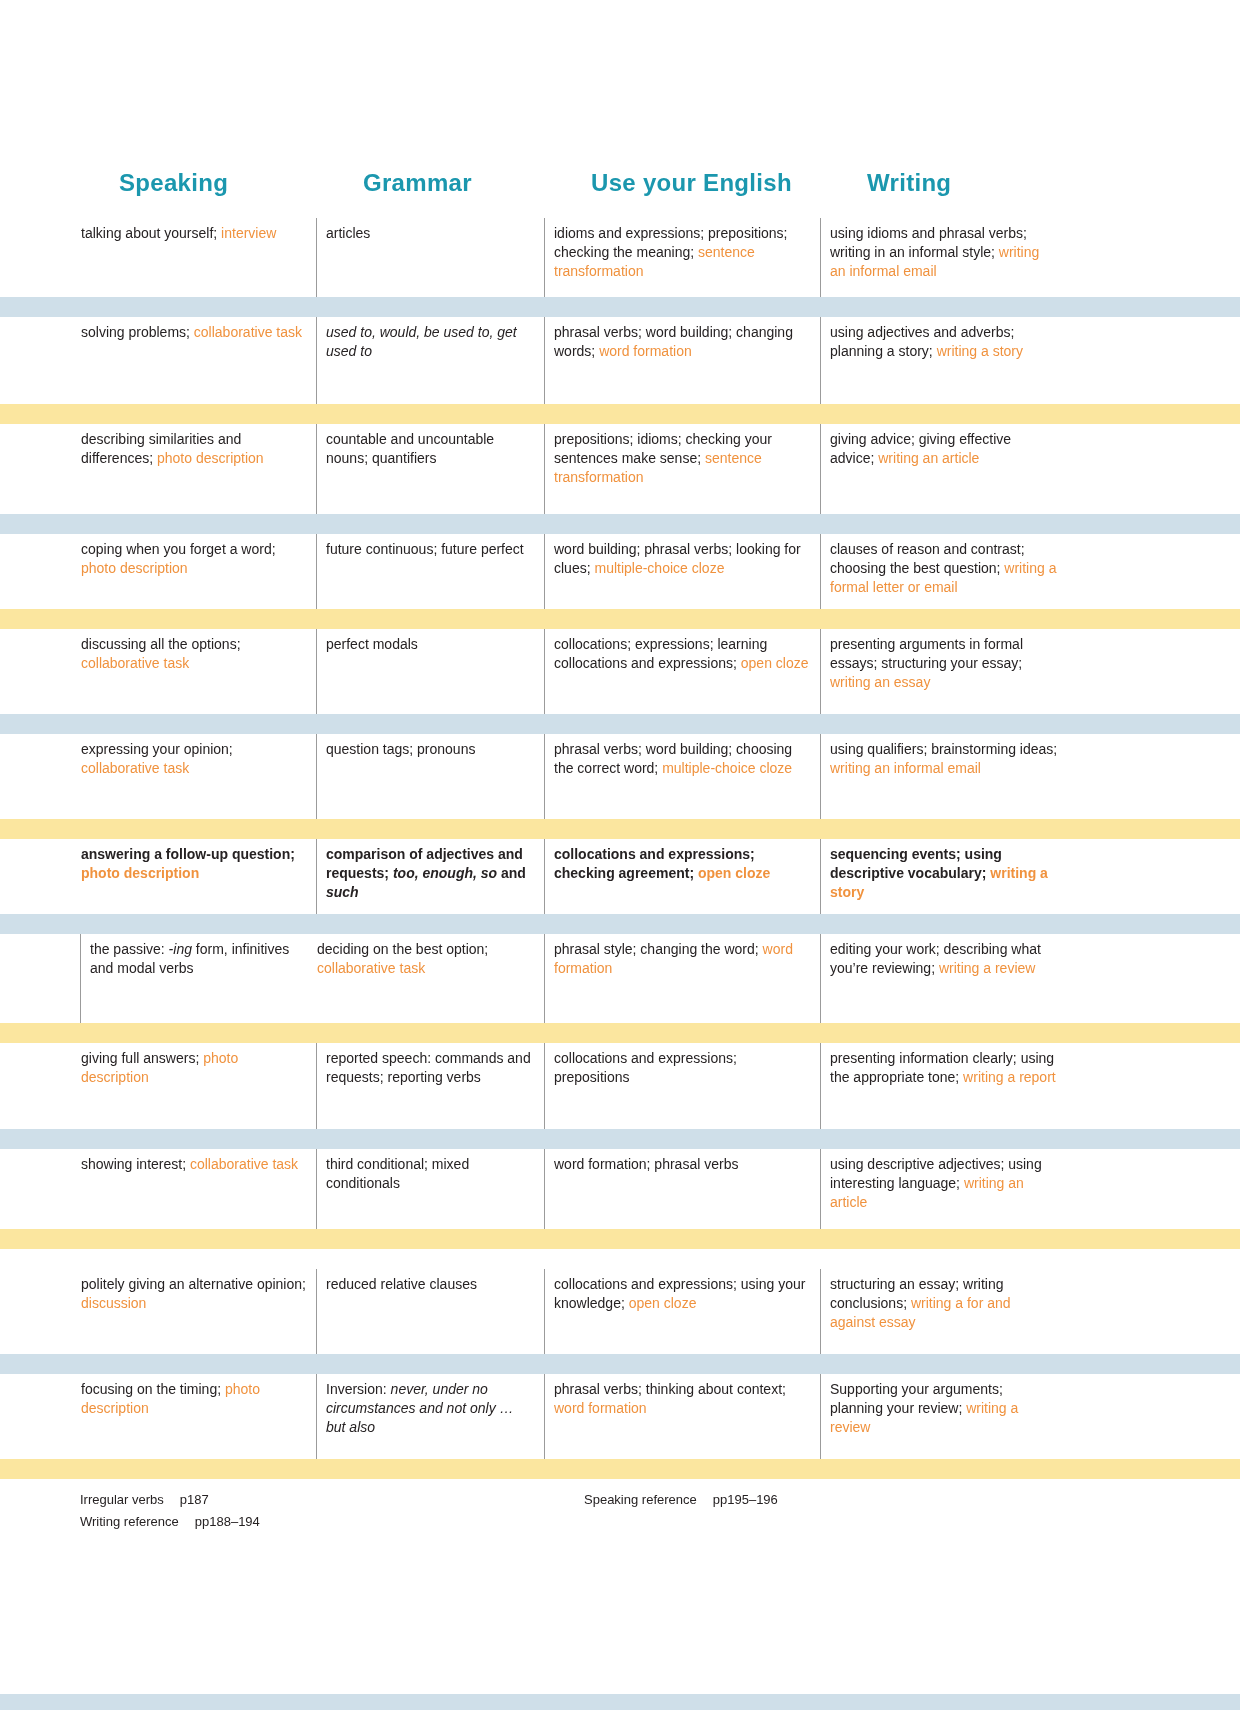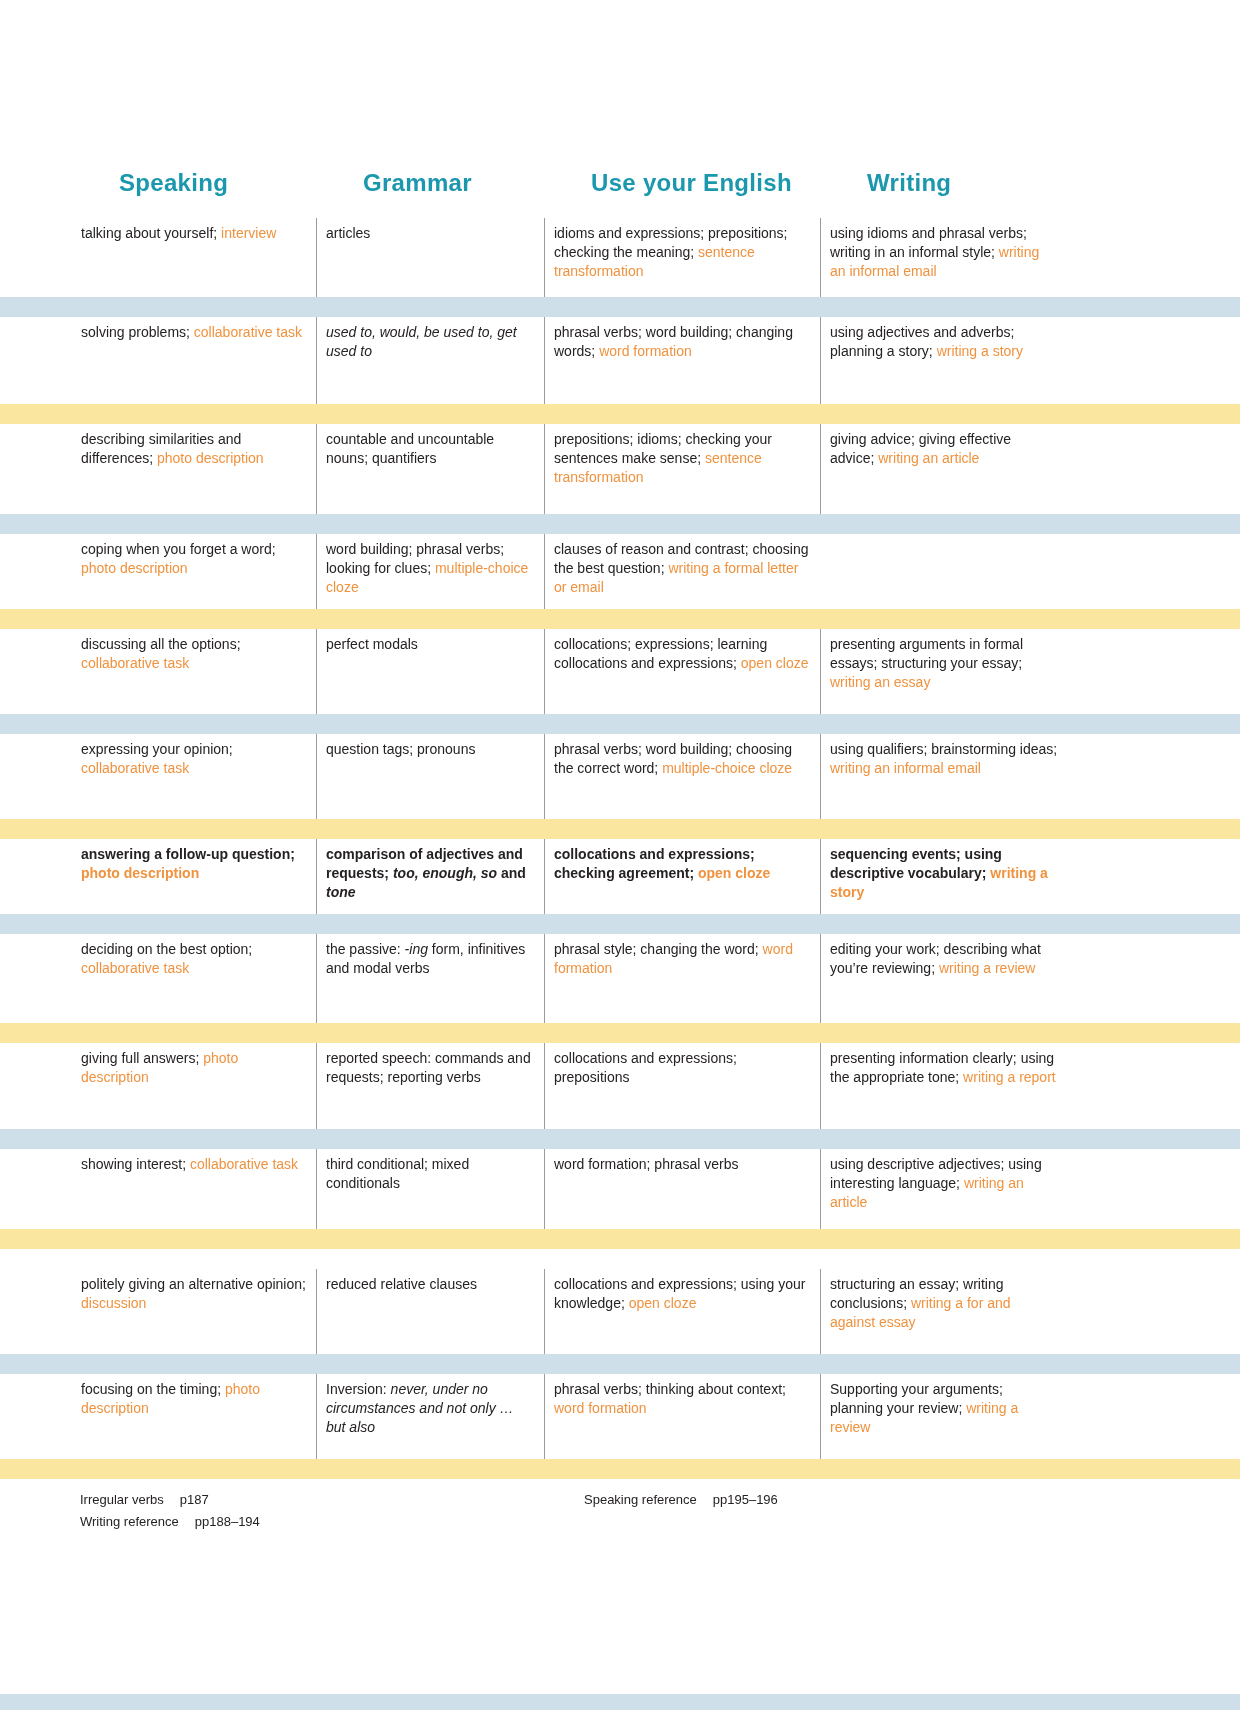--- a/index.html
+++ b/index.html
@@ -69,20 +69,21 @@
         <div class="m"></div>
         <div class="cell c0"><span class="plain">describing similarities and differences; </span><span class="accent">photo description</span></div>
         <div class="cell c1"><span class="plain">countable and uncountable nouns; quantifiers</span></div>
         <div class="cell c2"><span class="plain">prepositions; idioms; checking your sentences make sense; </span><span class="accent">sentence transformation</span></div>
         <div class="cell c3"><span class="plain">giving advice; giving effective advice; </span><span class="accent">writing an article</span></div>
       </div>
       <div class="band blue"></div>
       <div class="grid row" style="min-height: 75px;">
         <div class="m"></div>
         <div class="cell c0"><span class="plain">coping when you forget a word; </span><span class="accent">photo description</span></div>
+        <div class="cell c1"><span class="plain">future continuous; future perfect</span></div>
         <div class="cell c2"><span class="plain">word building; phrasal verbs; looking for clues; </span><span class="accent">multiple-choice cloze</span></div>
         <div class="cell c3"><span class="plain">clauses of reason and contrast; choosing the best question; </span><span class="accent">writing a formal letter or email</span></div>
       </div>
       <div class="band yellow"></div>
       <div class="grid row" style="min-height: 85px;">
         <div class="m"></div>
         <div class="cell c0"><span class="plain">discussing all the options; </span><span class="accent">collaborative task</span></div>
         <div class="cell c1"><span class="plain">perfect modals</span></div>
         <div class="cell c2"><span class="plain">collocations; expressions; learning collocations and expressions; </span><span class="accent">open cloze</span></div>
         <div class="cell c3"><span class="plain">presenting arguments in formal essays; structuring your essay; </span><span class="accent">writing an essay</span></div>
@@ -92,29 +93,29 @@
         <div class="m"></div>
         <div class="cell c0"><span class="plain">expressing your opinion; </span><span class="accent">collaborative task</span></div>
         <div class="cell c1"><span class="plain">question tags; pronouns</span></div>
         <div class="cell c2"><span class="plain">phrasal verbs; word building; choosing the correct word; </span><span class="accent">multiple-choice cloze</span></div>
         <div class="cell c3"><span class="plain">using qualifiers; brainstorming ideas; </span><span class="accent">writing an informal email</span></div>
       </div>
       <div class="band yellow"></div>
       <div class="grid row" style="min-height: 75px; font-weight: bold;">
         <div class="m"></div>
         <div class="cell c0"><span class="plain">answering a follow-up question; </span><span class="accent">photo description</span></div>
-        <div class="cell c1"><span class="plain">comparison of adjectives and requests; </span><span class="italic">too, enough, so</span><span class="plain"> and </span><span class="italic">tone</span></div>
+        <div class="cell c1"><span class="plain">comparison of adjectives and requests; </span><span class="italic">too, enough, so</span><span class="plain"> and </span><span class="italic">such</span></div>
         <div class="cell c2"><span class="plain">collocations and expressions; checking agreement; </span><span class="accent">open cloze</span></div>
         <div class="cell c3"><span class="plain">sequencing events; using descriptive vocabulary; </span><span class="accent">writing a story</span></div>
       </div>
       <div class="band blue"></div>
       <div class="grid row" style="min-height: 89px;">
         <div class="m"></div>
+        <div class="cell c1"><span class="plain">the passive: </span><span class="italic">-ing</span><span class="plain"> form, infinitives and modal verbs</span></div>
         <div class="cell c0"><span class="plain">deciding on the best option; </span><span class="accent">collaborative task</span></div>
-        <div class="cell c1"><span class="plain">the passive: </span><span class="italic">-ing</span><span class="plain"> form, infinitives and modal verbs</span></div>
         <div class="cell c2"><span class="plain">phrasal style; changing the word; </span><span class="accent">word formation</span></div>
         <div class="cell c3"><span class="plain">editing your work; describing what you’re reviewing; </span><span class="accent">writing a review</span></div>
       </div>
       <div class="band yellow"></div>
       <div class="grid row" style="min-height: 86px;">
         <div class="m"></div>
         <div class="cell c0"><span class="plain">giving full answers; </span><span class="accent">photo description</span></div>
         <div class="cell c1"><span class="plain">reported speech: commands and requests; reporting verbs</span></div>
         <div class="cell c2"><span class="plain">collocations and expressions; prepositions</span></div>
         <div class="cell c3"><span class="plain">presenting information clearly; using the appropriate tone; </span><span class="accent">writing a report</span></div>

